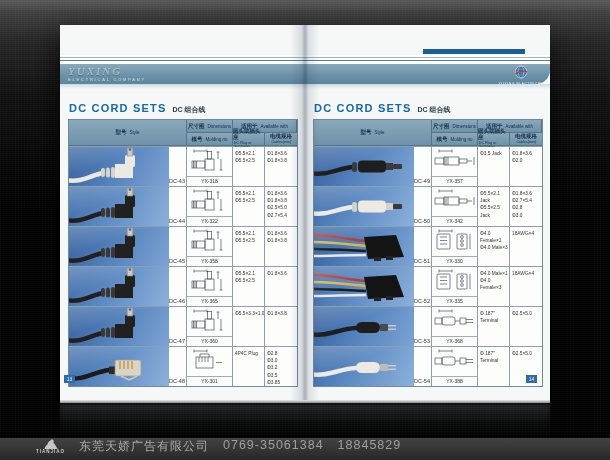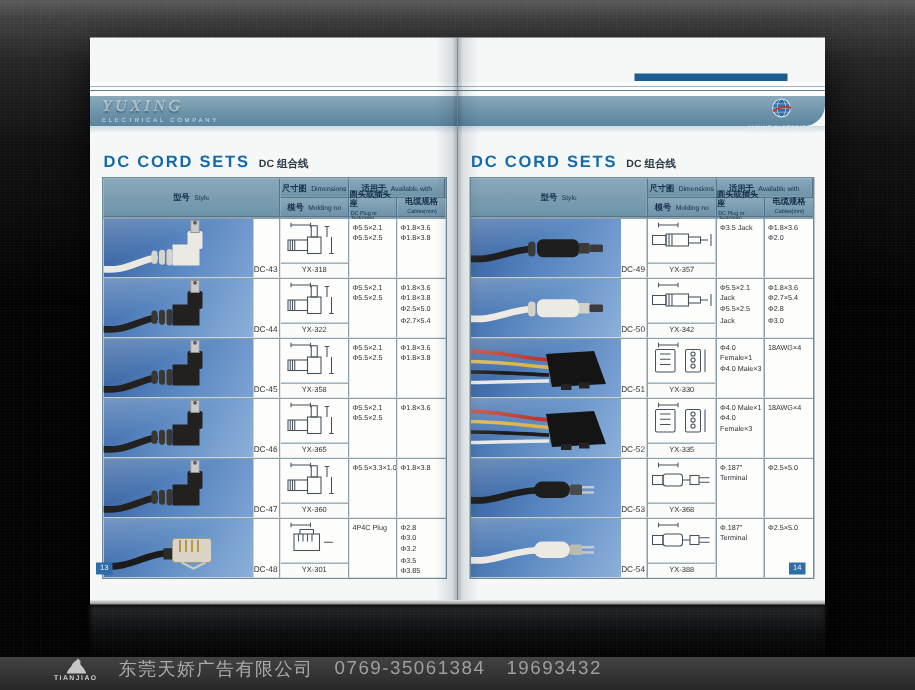--- a/index.html
+++ b/index.html
@@ -707,15 +707,15 @@
 
   <div class="footer">
     <div class="tj">
       <svg width="18" height="12" viewBox="0 0 18 13">
         <path d="M2 12 C3 8 5 8 6 5 C7 3 9 3 10 1 L12 3 C11 6 13 6 14 8 C15 10 16 11 16 12 Z" fill="#c6c6c6"></path>
       </svg>
       <span class="tj-text">TIANJIAO</span>
     </div>
     <span class="f-company">东莞天娇广告有限公司</span>
     <span class="f-phone">0769-35061384</span>
-    <span class="f-phone">19693432</span>
+    <span class="f-phone">18845829</span>
   </div>
 </div>
 
 </body></html>

